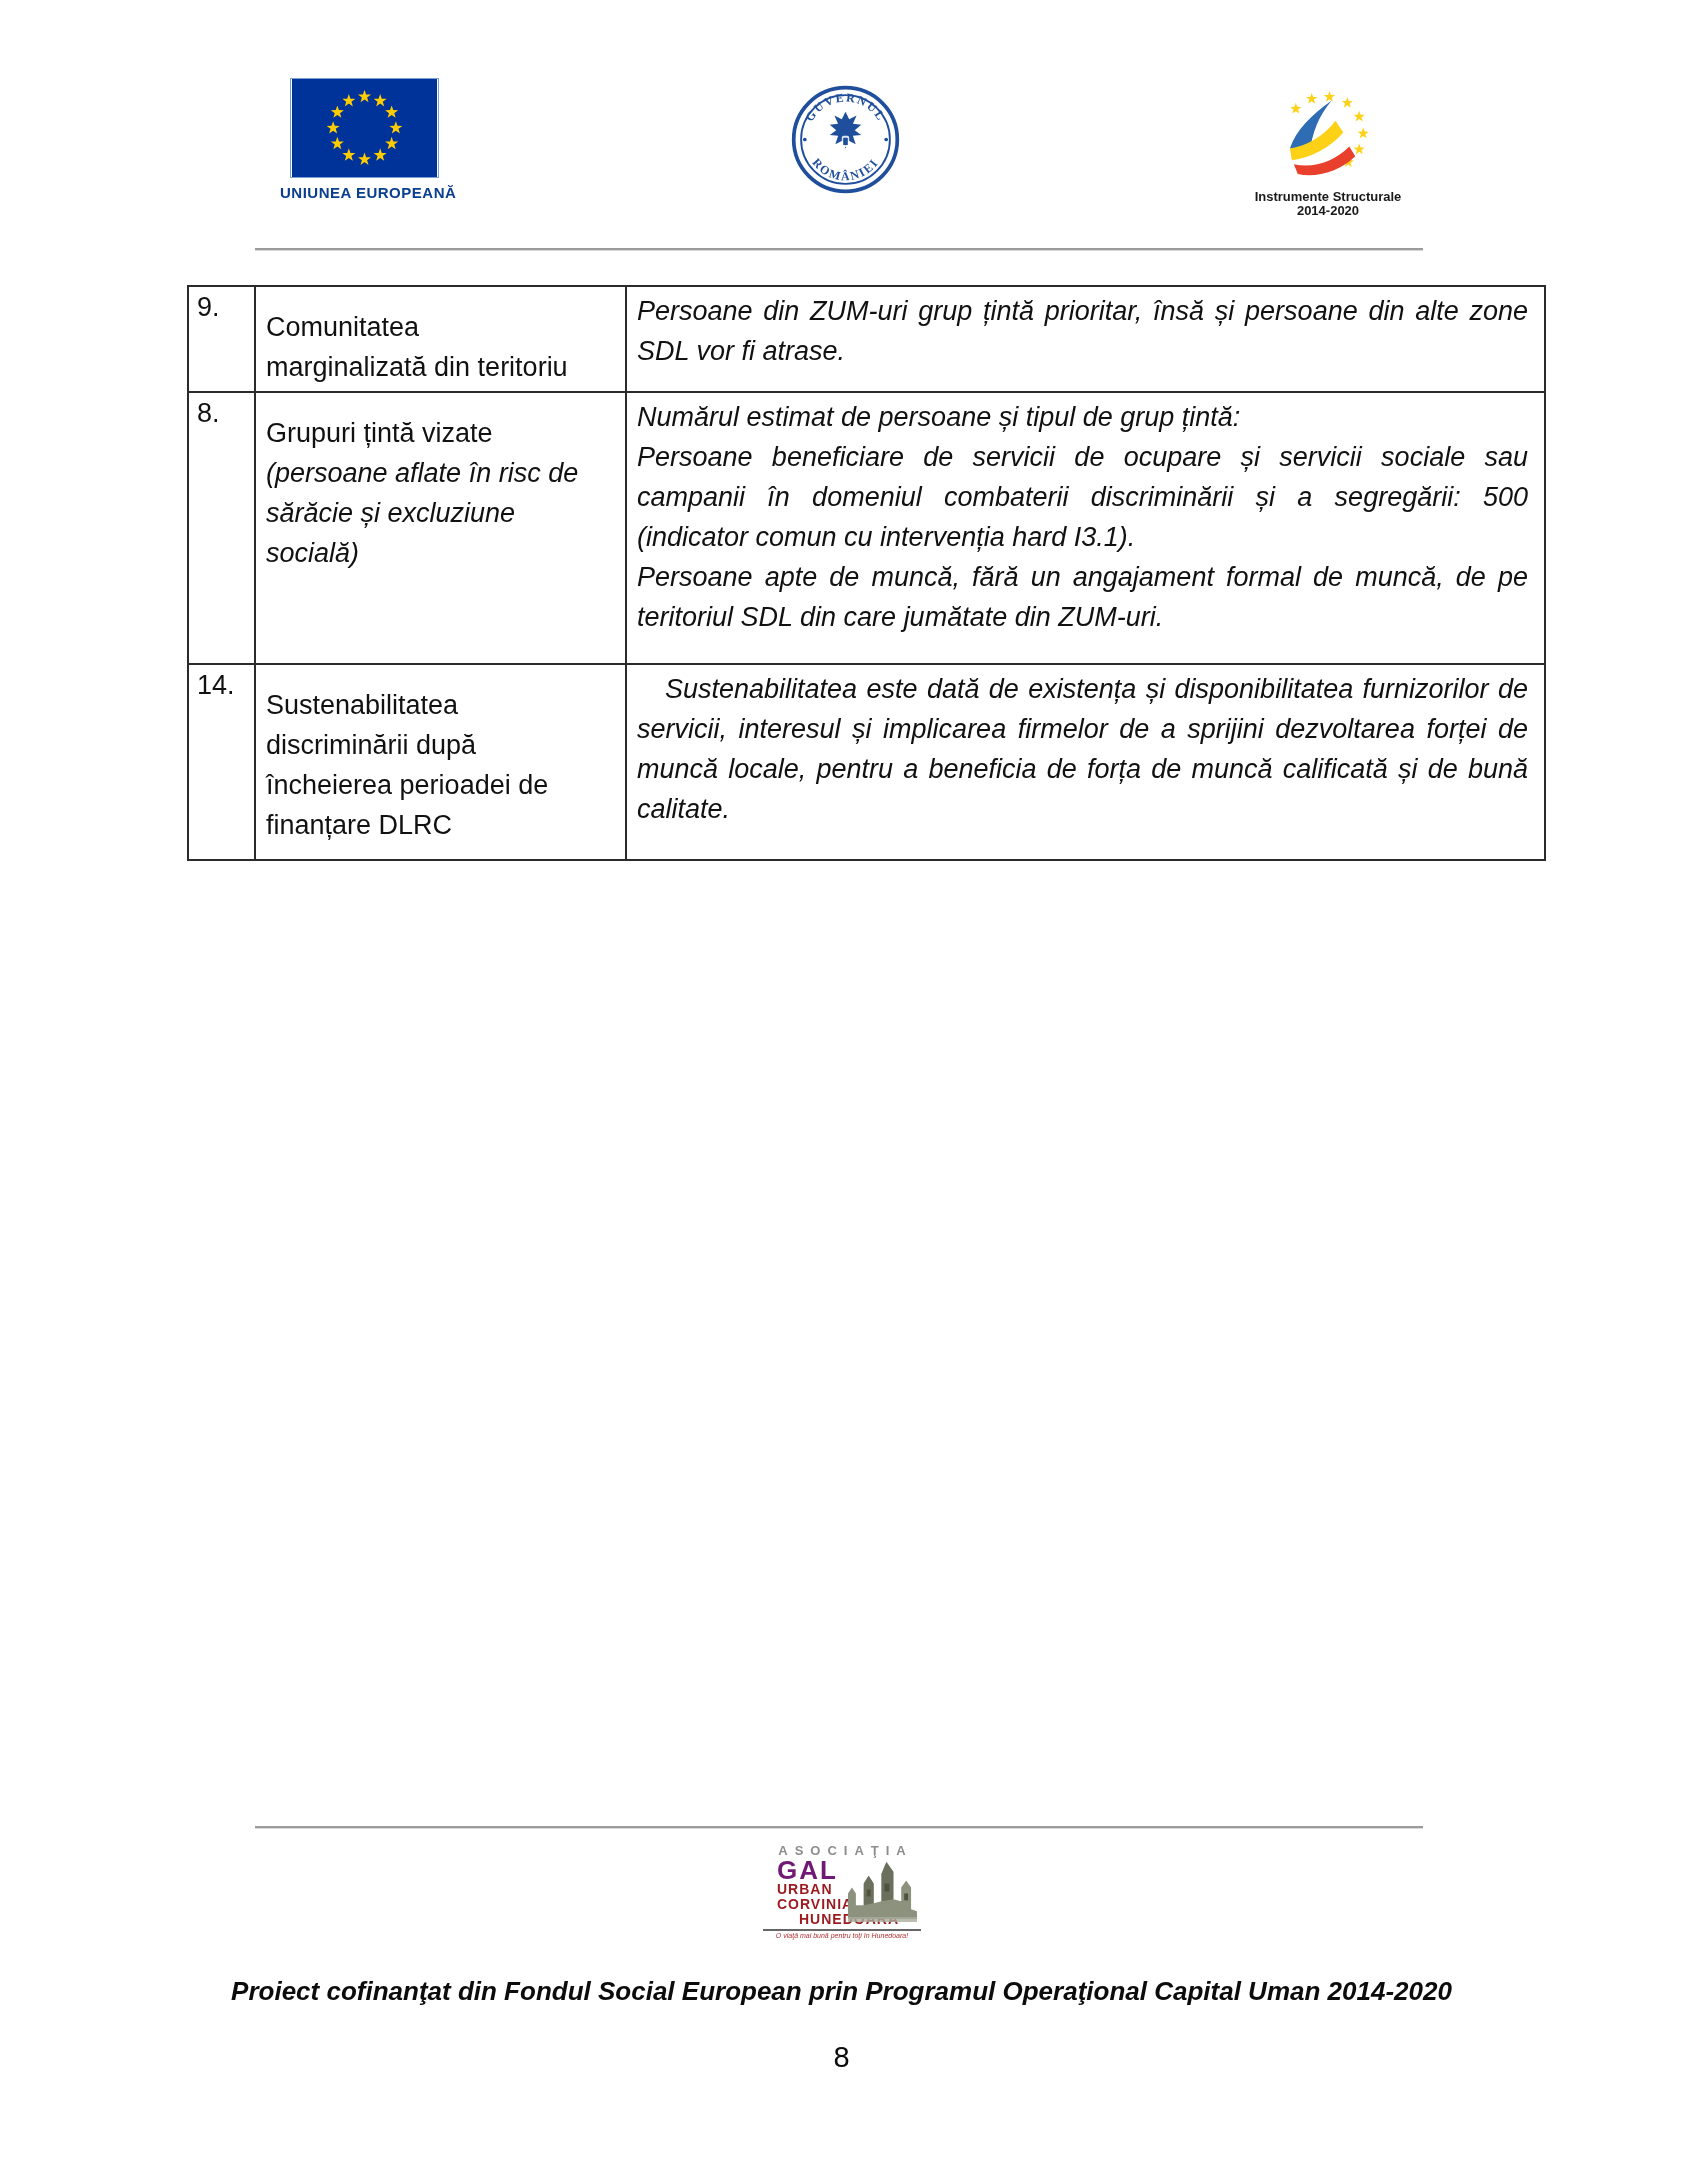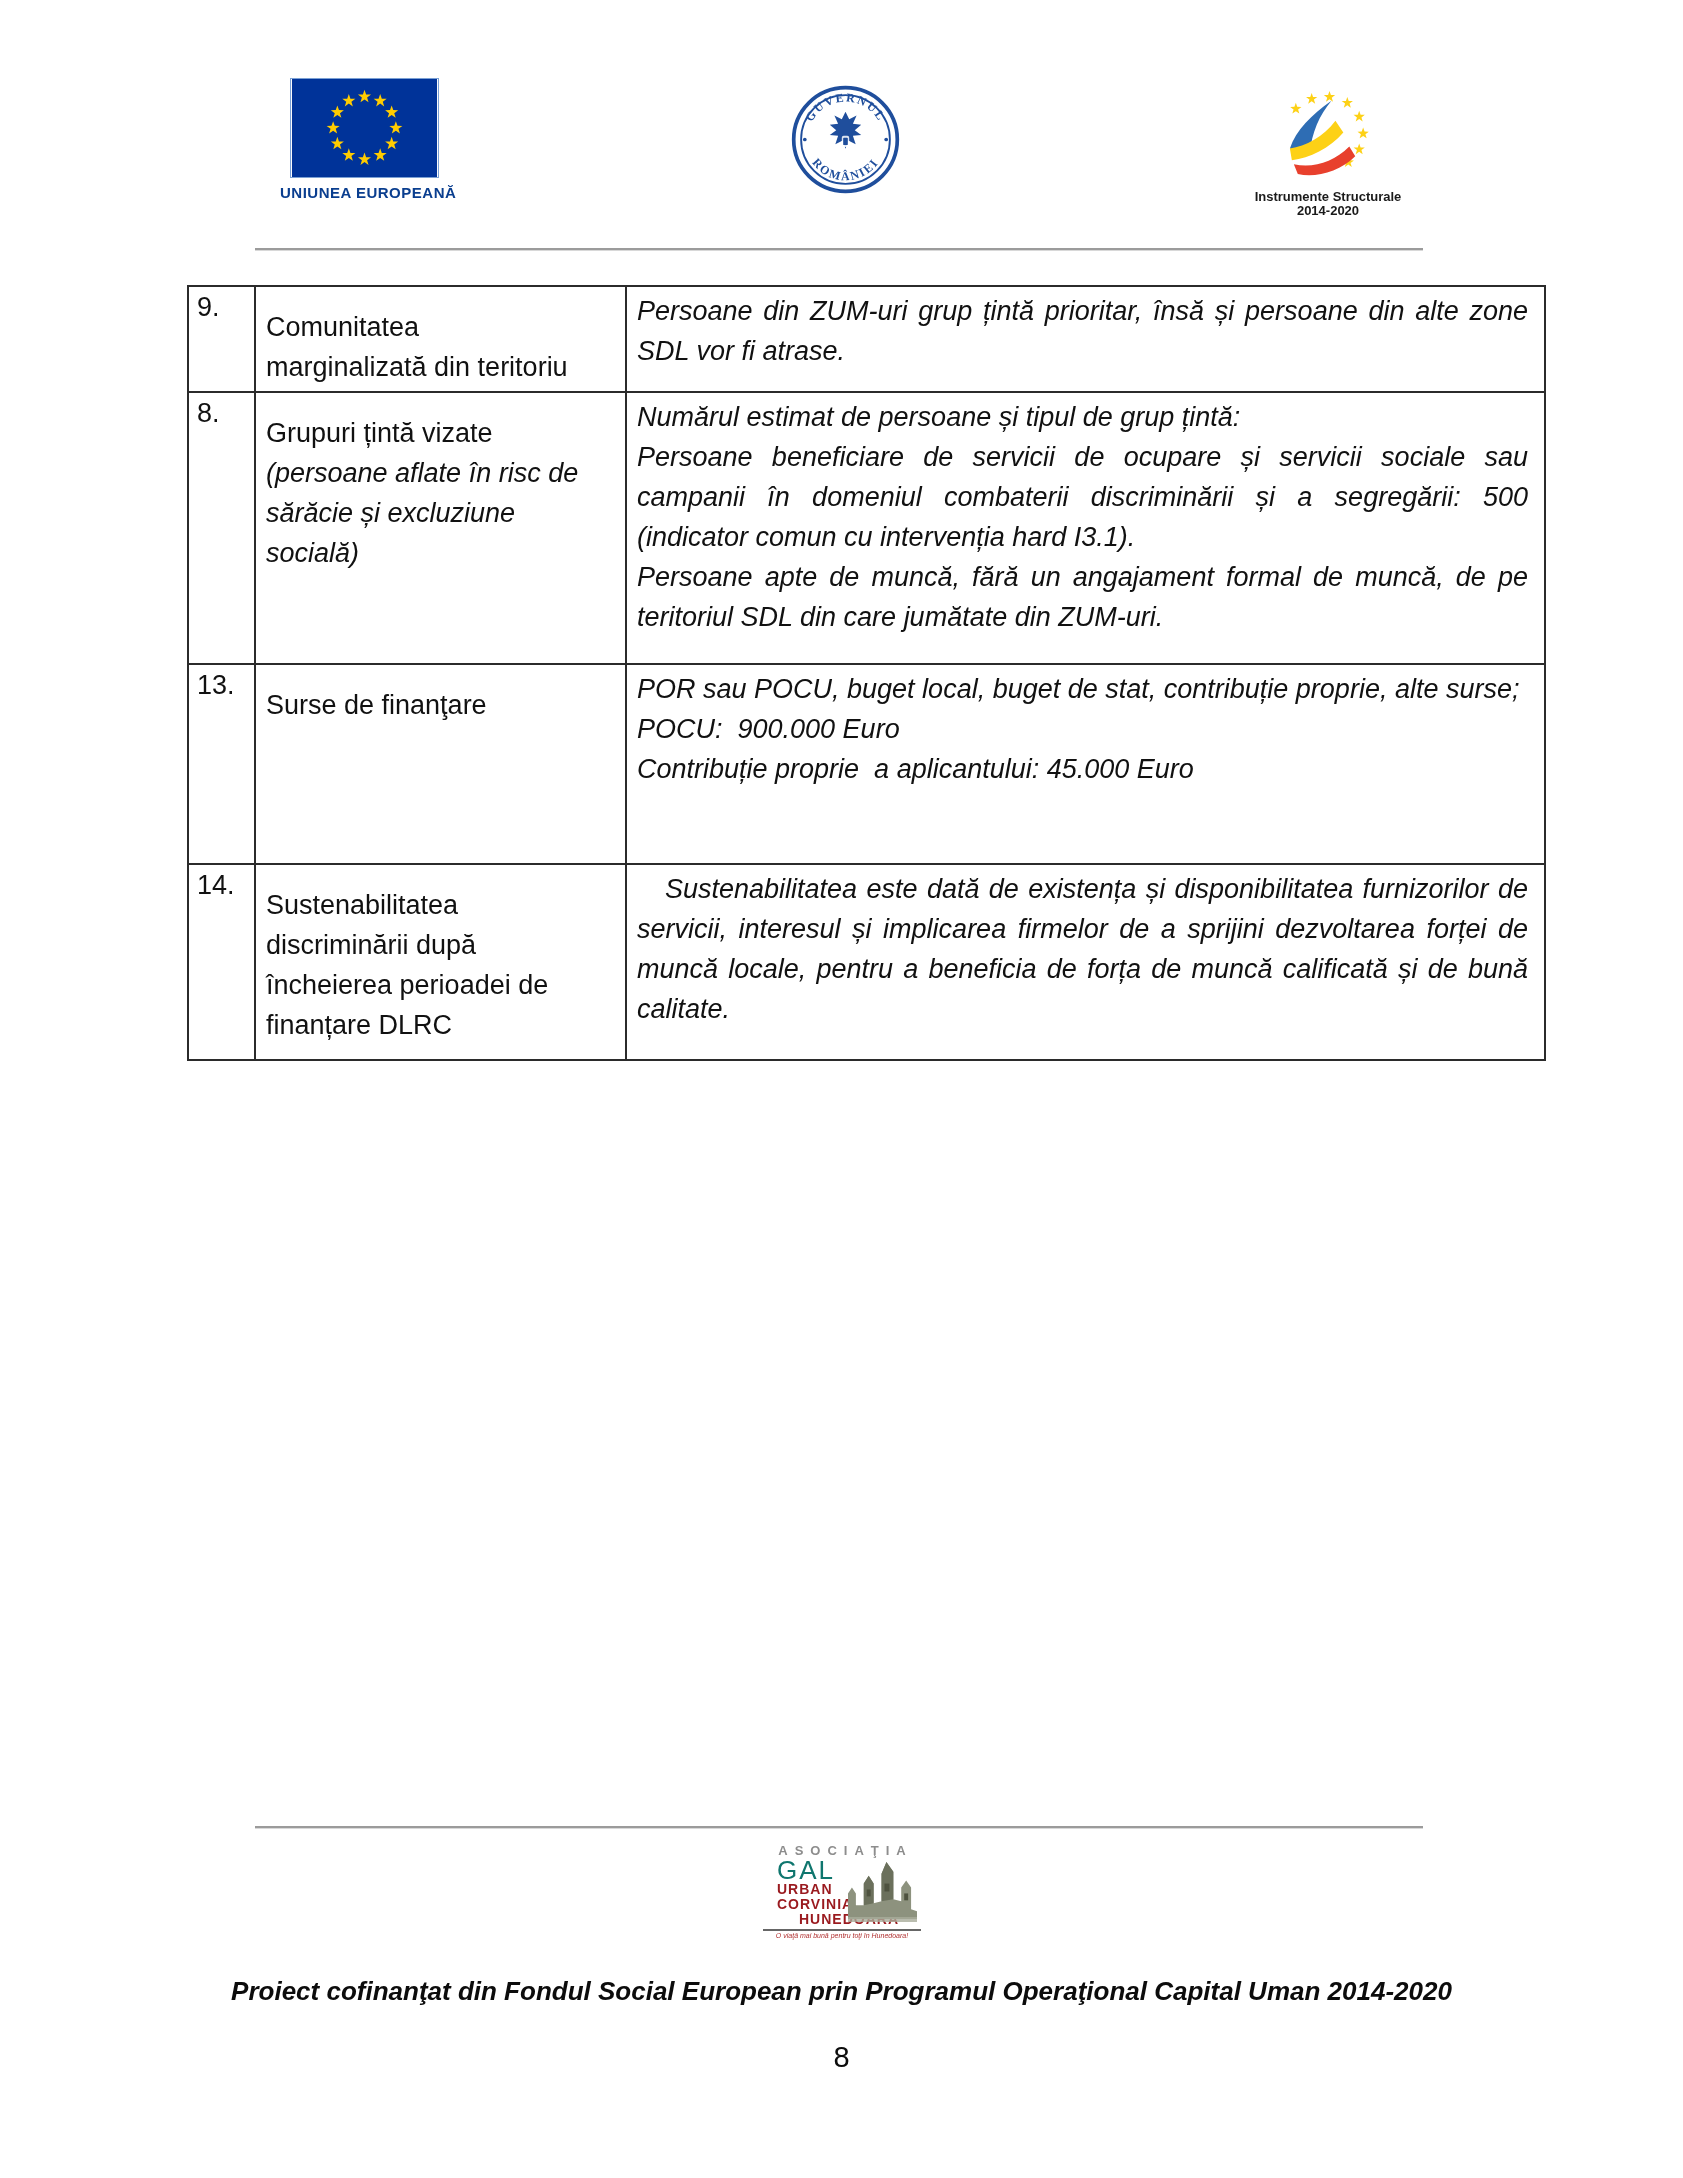--- a/index.html
+++ b/index.html
@@ -43,21 +43,21 @@
   .lbl-line{display:block;}
   .lbl-italic{font-style:italic;}
   .cell-p{margin:0;white-space:pre-wrap;}
   .cell-p.indent{text-indent:28px;}
 
   
   .gal-logo{position:absolute;left:743px;top:1843px;width:198px;text-align:center;}
   .gal-asociatia{font-size:13px;font-weight:bold;color:#8d8d8d;letter-spacing:7px;margin-left:7px;white-space:nowrap;}
   .gal-wordmark{position:relative;text-align:left;padding-left:34px;}
   .gal-castle{position:absolute;right:18px;top:-4px;}
-  .gal-gal{font-size:26px;line-height:24px;font-weight:normal;color:#0f766e;letter-spacing:2px;}
+  .gal-gal{font-size:26px;line-height:24px;font-weight:bold;color:#701a75;letter-spacing:2px;}
   .gal-sub{font-size:14px;line-height:15px;font-weight:bold;color:#9a1a1f;letter-spacing:1px;}
   .gal-sub.s2{padding-left:0px;}
   .gal-sub.s3{padding-left:22px;}
   .gal-line{height:2px;background:#666;margin-top:2px;width:158px;margin-left:20px;}
   .gal-tagline{font-size:7px;font-style:italic;color:#b03030;margin-top:1px;white-space:nowrap;}
   .footer-note{
     position:absolute;left:0;top:1976px;width:1683px;
     text-align:center;font-size:26px;font-weight:bold;font-style:italic;color:#0c0c0c;
   }
   .page-number{
@@ -167,31 +167,20 @@
       </td>
       <td class="c-desc">
         <p class="cell-p">Numărul estimat de persoane și tipul de grup țintă:</p>
         <p class="cell-p">Persoane beneficiare de servicii de ocupare și servicii sociale sau campanii în domeniul combaterii discriminării și a segregării: 500 (indicator comun cu intervenția hard I3.1).</p>
         <p class="cell-p">Persoane apte de muncă, fără un angajament formal de muncă, de pe teritoriul SDL din care jumătate din ZUM-uri.</p>
       </td>
     </tr>
 
 
 
-    <tr style="height:200px;">
-      <td class="c-num">13.</td>
-      <td class="c-label">
-        <span class="lbl-line">Surse de finanţare</span>
-      </td>
-      <td class="c-desc">
-        <p class="cell-p">POR sau POCU, buget local, buget de stat, contribuție proprie, alte surse;</p>
-        <p class="cell-p">POCU:  900.000 Euro</p>
-        <p class="cell-p">Contribuție proprie  a aplicantului: 45.000 Euro</p>
-      </td>
-    </tr>
 
     <tr style="height:196px;">
       <td class="c-num">14.</td>
       <td class="c-label">
         <span class="lbl-line">Sustenabilitatea</span>
         <span class="lbl-line">discriminării după</span>
         <span class="lbl-line">încheierea perioadei de</span>
         <span class="lbl-line">finanțare DLRC</span>
       </td>
       <td class="c-desc">

